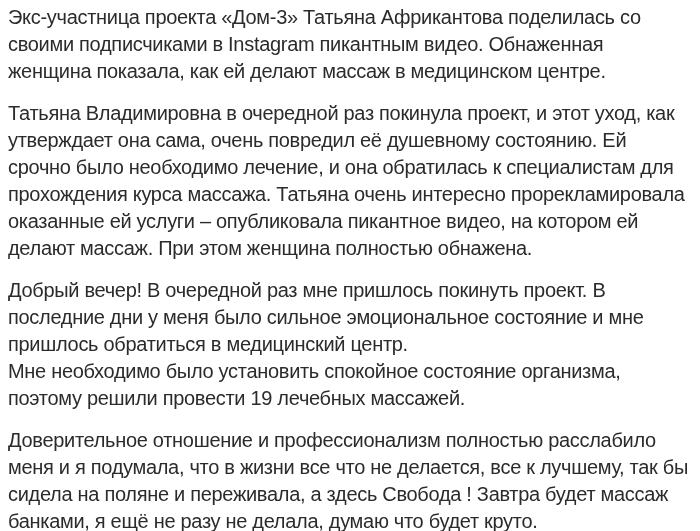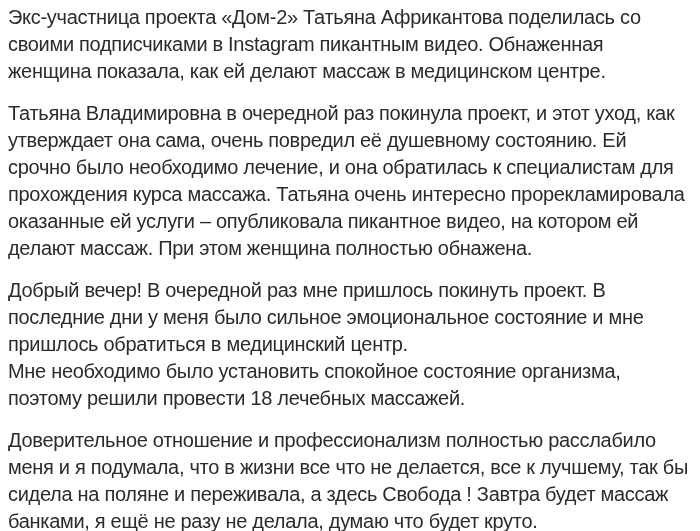--- a/index.html
+++ b/index.html
@@ -24,18 +24,18 @@
     white-space: pre-line; 
   }
   .article p:last-child {
     margin-bottom: 0;
   }
 </style>
 </head>
 <body>
 
 <main class="article">
-  <p>Экс-участница проекта «Дом-2» Татьяна Африкантова поделилась со своими подписчиками в Instagram пикантным видео. Обнаженная женщина показала, как ей делают массаж в медицинском центре.</p>
+  <p>Экс-участница проекта «Дом-3» Татьяна Африкантова поделилась со своими подписчиками в Instagram пикантным видео. Обнаженная женщина показала, как ей делают массаж в медицинском центре.</p>
   <p>Татьяна Владимировна в очередной раз покинула проект, и этот уход, как утверждает она сама, очень повредил её душевному состоянию. Ей срочно было необходимо лечение, и она обратилась к специалистам для прохождения курса массажа. Татьяна очень интересно прорекламировала оказанные ей услуги – опубликовала пикантное видео, на котором ей делают массаж. При этом женщина полностью обнажена.</p>
   <p>Добрый вечер! В очередной раз мне пришлось покинуть проект. В последние дни у меня было сильное эмоциональное состояние и мне пришлось обратиться в медицинский центр.
-Мне необходимо было установить спокойное состояние организма, поэтому решили провести 18 лечебных массажей.</p>
+Мне необходимо было установить спокойное состояние организма, поэтому решили провести 19 лечебных массажей.</p>
   <p>Доверительное отношение и профессионализм полностью расслабило меня и я подумала, что в жизни все что не делается, все к лучшему, так бы сидела на поляне и переживала, а здесь Свобода ! Завтра будет массаж банками, я ещё не разу не делала, думаю что будет круто.</p>
 </main>
 
 </body></html>

